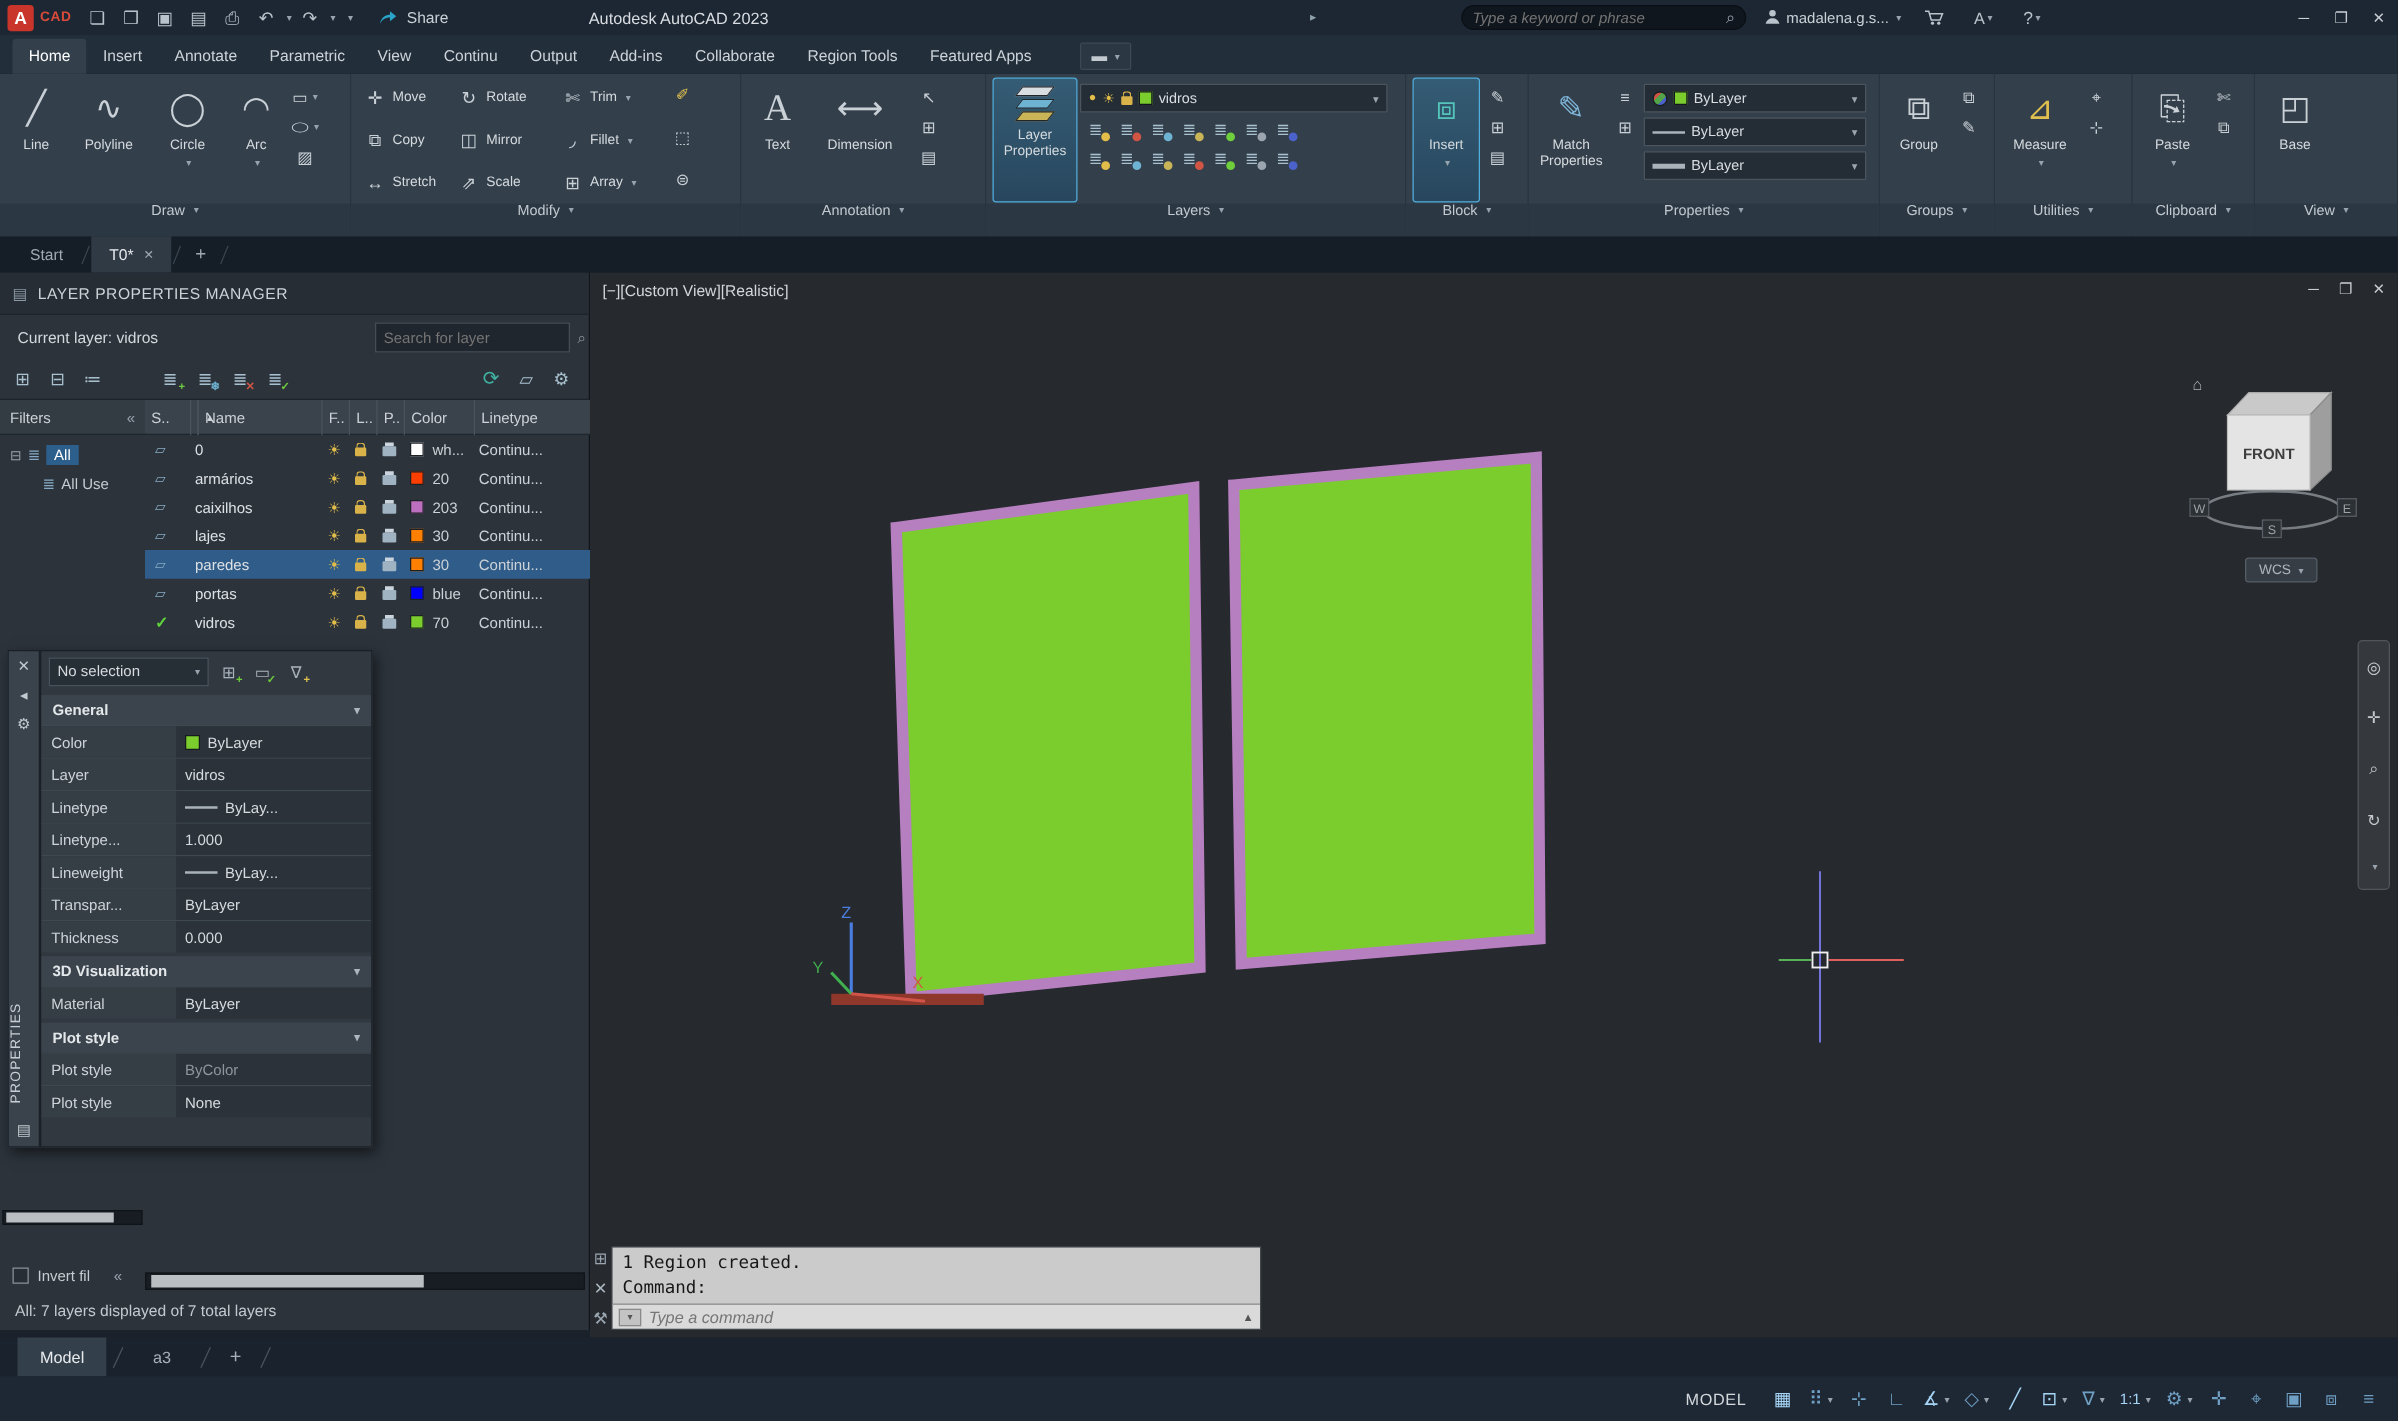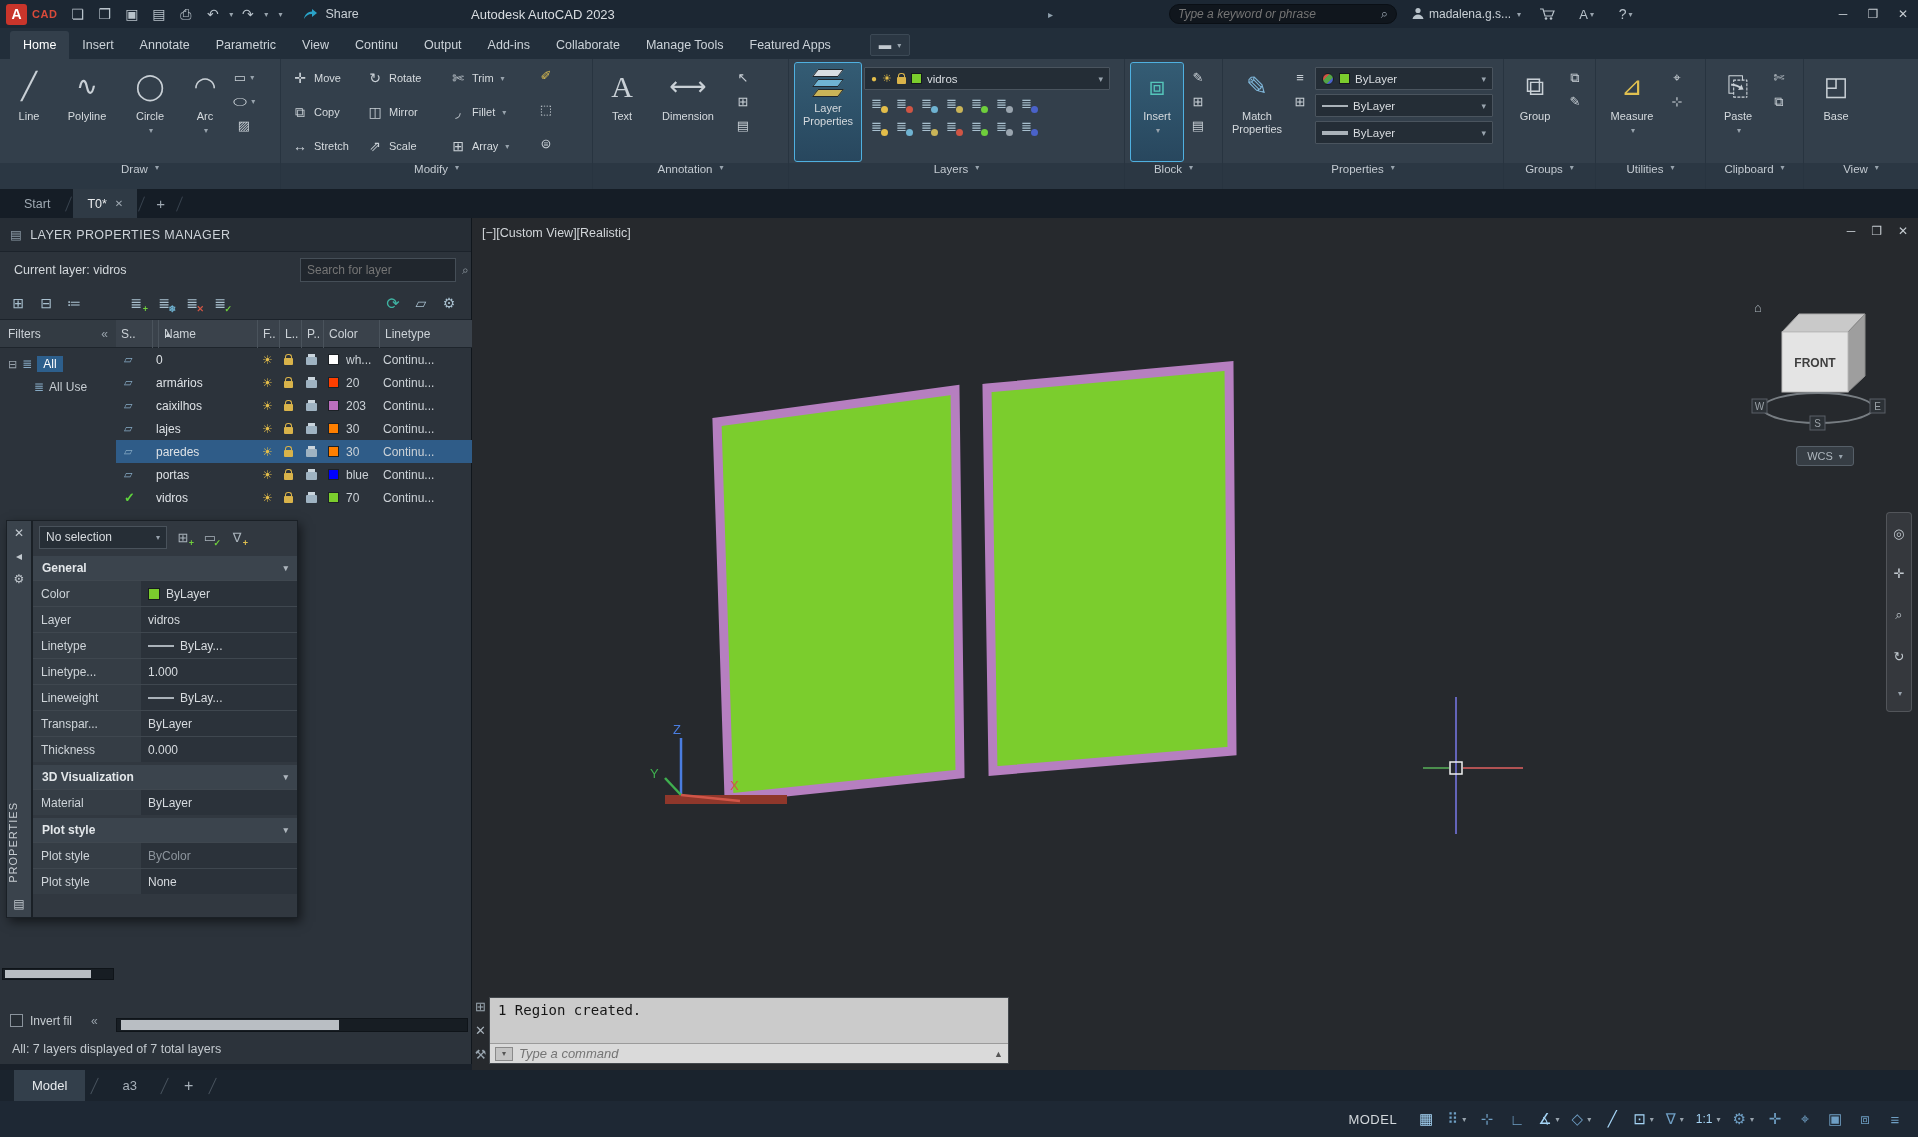--- a/index.html
+++ b/index.html
@@ -197,21 +197,21 @@
 <div id="ribbontabs">
   <span class="rtab active">Home</span>
   <span class="rtab">Insert</span>
   <span class="rtab">Annotate</span>
   <span class="rtab">Parametric</span>
   <span class="rtab">View</span>
   <span class="rtab">Continu</span>
   <span class="rtab">Output</span>
   <span class="rtab">Add-ins</span>
   <span class="rtab">Collaborate</span>
-  <span class="rtab">Manage Tools</span>
+  <span class="rtab">Region Tools</span>
   <span class="rtab">Featured Apps</span>
   <span class="ropts">▬<span class="caret">▾</span></span>
 </div>
 
 <div id="ribbon">
 
   <div class="panel" style="left:0;width:281px">
     <div class="pc">
       <div class="bigb" style="width:46px">
         <span class="g">╱</span>
@@ -912,20 +912,21 @@
 </div>
 
 <div id="cmdstrip">
   <span>⊞</span>
   <span style="color:#aab4bd">✕</span>
   <span>⚒</span>
 </div>
 <div id="cmdwin">
   <div class="cmdhist">
     <div>1 Region created.</div>
+    <div>Command:</div>
   </div>
   <div class="cmdin">
     <span class="rb">▾</span>
     <input placeholder="Type a command" style="">
     <span style="font-size:9px;color:#555">▲</span>
   </div>
 </div>
 
 <div id="modeltabs">
   <span class="mtab active">Model</span>

